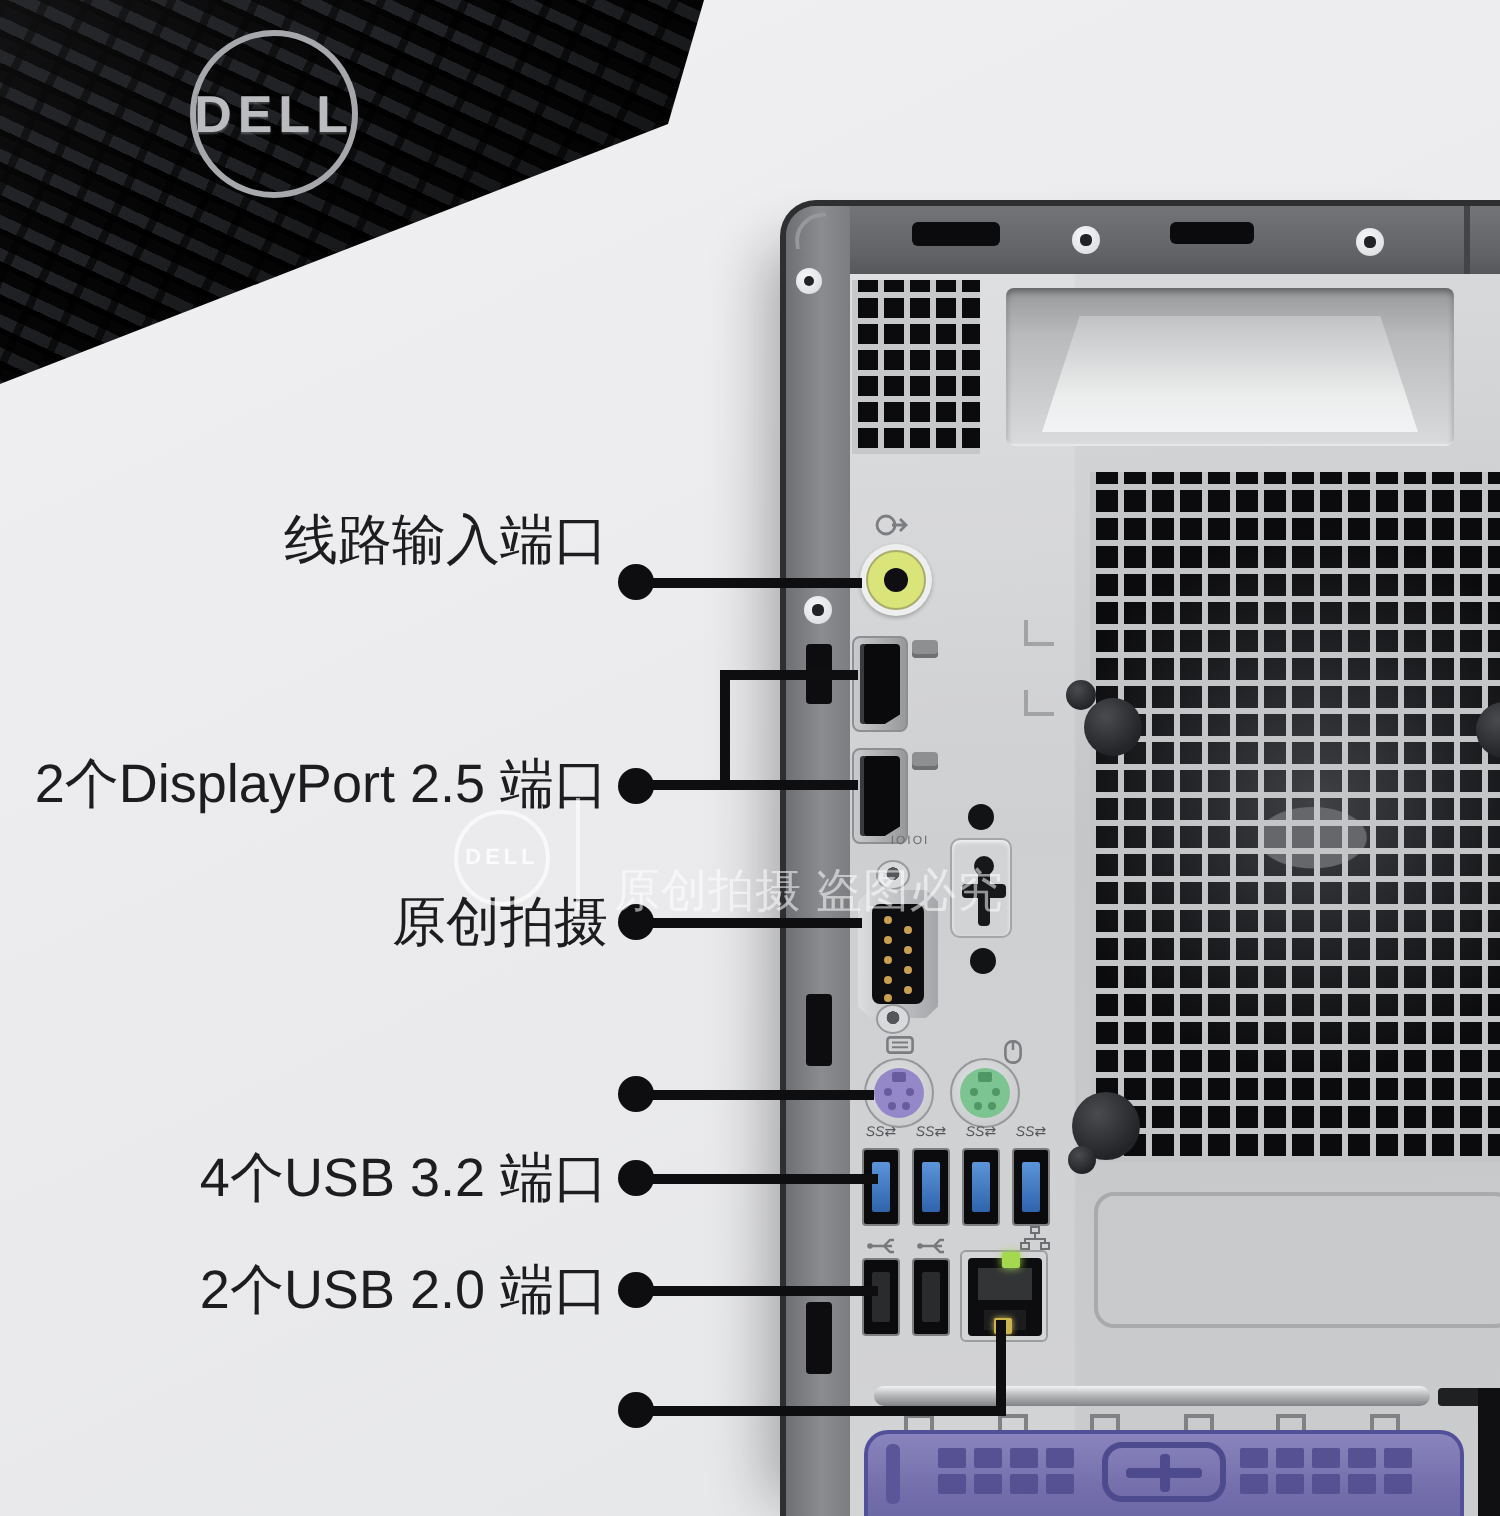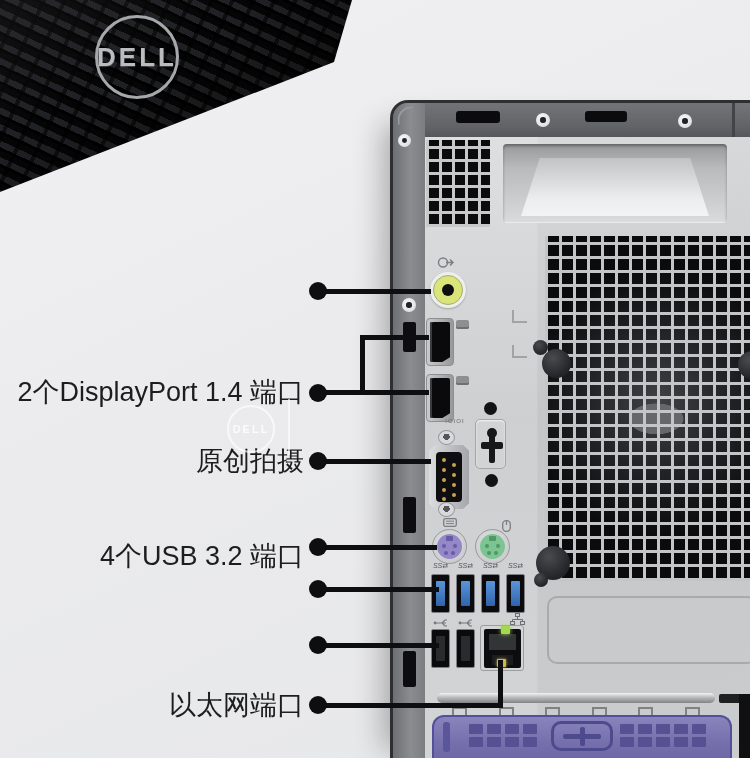--- a/index.html
+++ b/index.html
@@ -357,24 +357,26 @@
   <div class="abs lead" style="left:498px;top:660px;width:5px;height:48px"></div>
   <div class="abs dot" style="left:309px;top:282px"></div>
   <div class="abs dot" style="left:309px;top:384px"></div>
   <div class="abs dot" style="left:309px;top:452px"></div>
   <div class="abs dot" style="left:309px;top:538px"></div>
   <div class="abs dot" style="left:309px;top:580px"></div>
   <div class="abs dot" style="left:309px;top:636px"></div>
   <div class="abs dot" style="left:309px;top:696px"></div>
 
   <div class="abs lbl lbl2" style="left:52px;top:252px;width:252px">
-  </div>
-  <div class="abs lbl" style="left:12px;top:376px;width:292px">2个DisplayPort 1.4 端口</div>
+    <div>线路输入端口</div>
+  </div>
+  <div class="abs lbl" style="left:12px;top:376px;width:292px">2个DisplayPort 2.5 端口</div>
   <div class="abs lbl" style="left:52px;top:445px;width:252px">原创拍摄</div>
-  <div class="abs lbl" style="left:52px;top:540px;width:252px">4个USB 3.2 端口</div>
-  <div class="abs lbl" style="left:52px;top:689px;width:252px">以太网端口</div>
+  <div class="abs lbl" style="left:52px;top:573px;width:252px">4个USB 3.2 端口</div>
+  <div class="abs lbl" style="left:52px;top:629px;width:252px">2个USB 2.0 端口</div>
 
   <div class="abs wm-logo">
     <span>DELL</span>
   </div>
   <div class="abs wm-div"></div>
+  <div class="abs wm wm-t2">原创拍摄 盗图必究</div>
 
 </div>
 
 </body></html>

